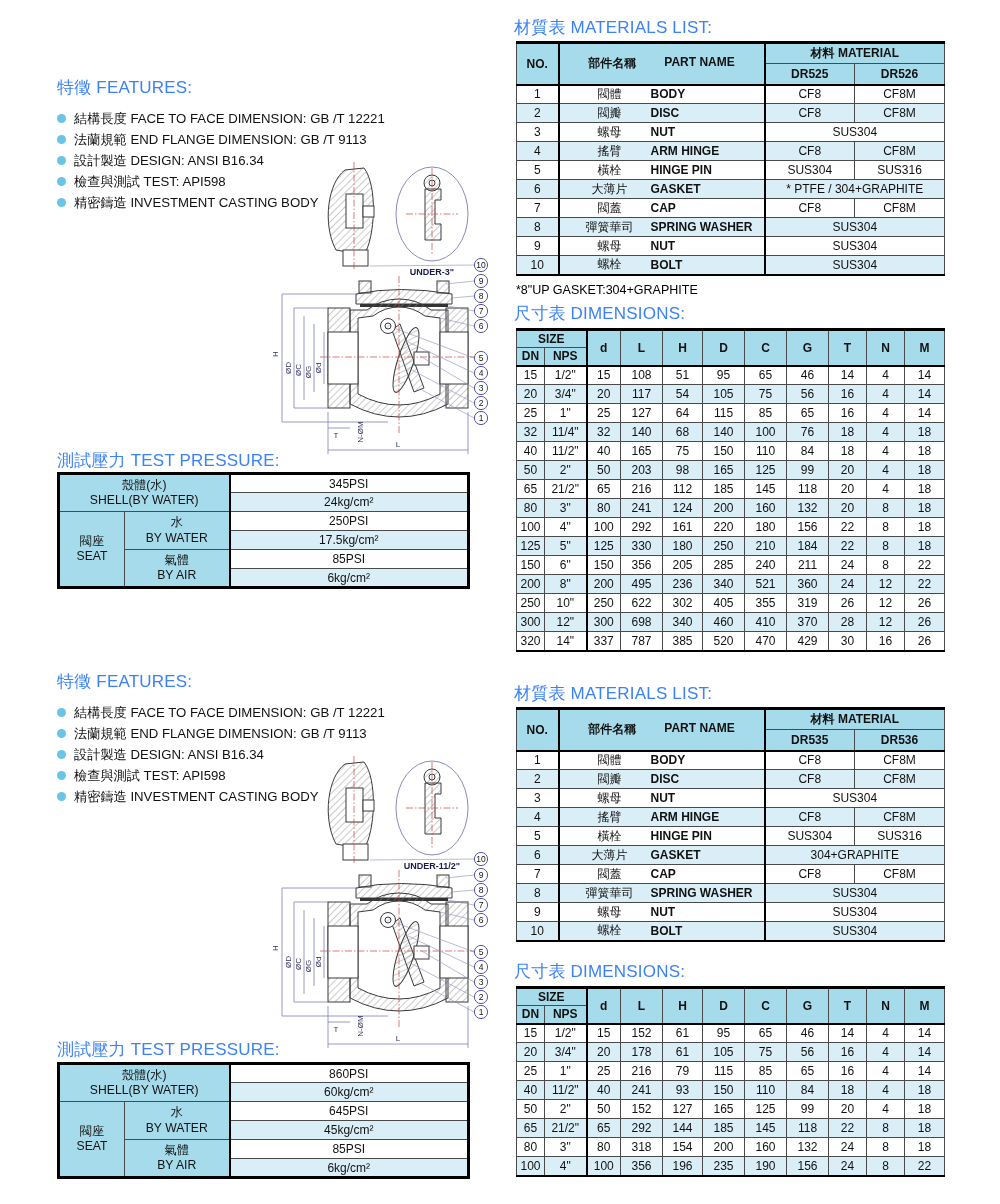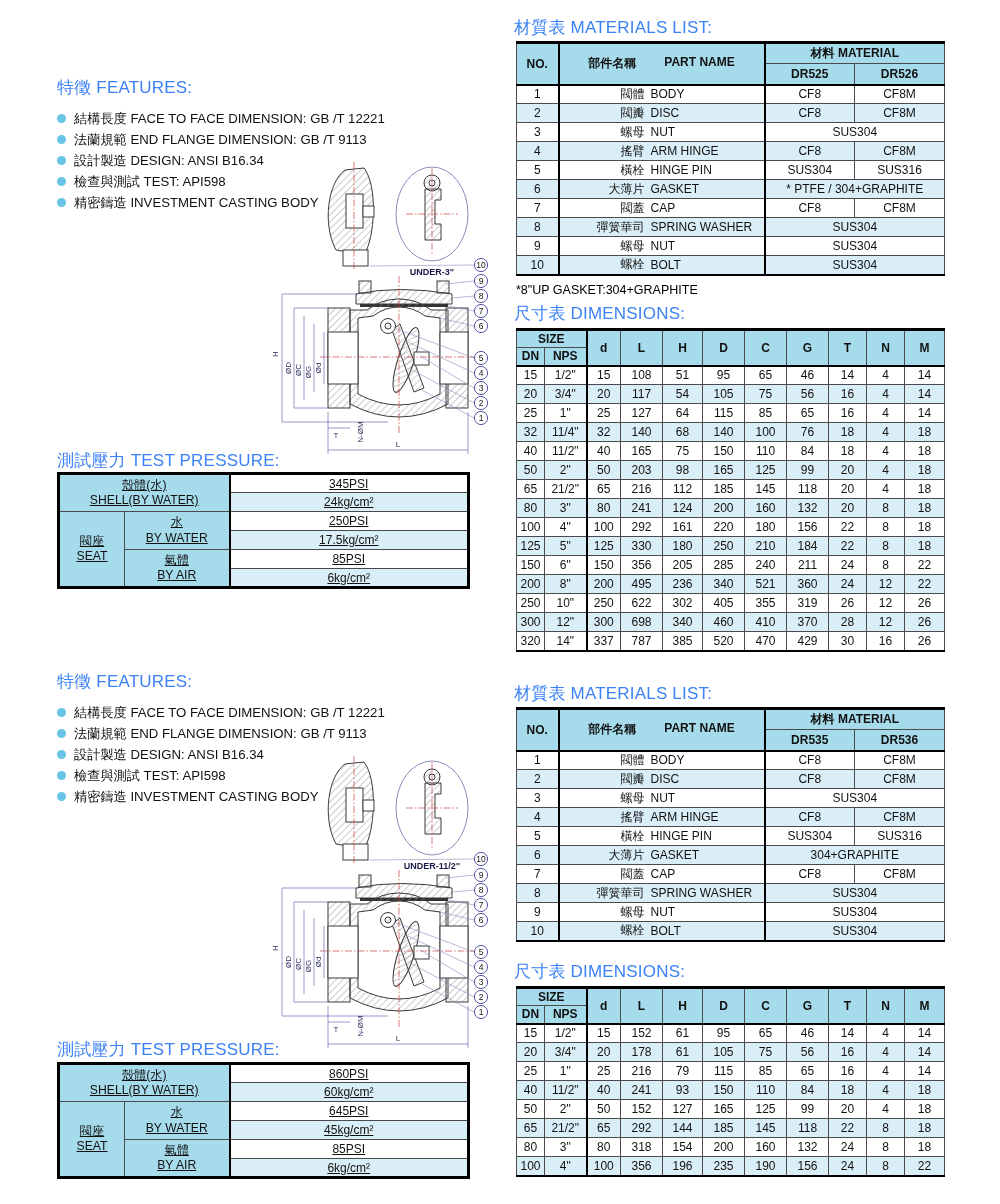--- a/index.html
+++ b/index.html
@@ -24,39 +24,39 @@
   .mat-table { width:428px; border-top:3px solid #000; border-bottom:2.5px solid #000;
                border-left:1.5px solid #000; border-right:1.5px solid #000; }
   .mat-table thead th { background:#a6dbeb; }
   .mat-table th.h-no   { border-right:2.5px solid #000; border-bottom:2.5px solid #000; }
   .mat-table th.h-name { border-right:2.5px solid #000; border-bottom:2.5px solid #000; }
   .mat-table th.h-name .nm-wrap { display:flex; justify-content:center; gap:28px; }
   .mat-table tr.hdr2 th { border-bottom:2.5px solid #000; }
   .mat-table tbody td { height:19px; }
   .mat-table thead th { height:21px; }
   .mat-table tbody td:nth-child(1) { border-right:2.5px solid #000; }
-  .mat-table tbody td:nth-child(2) { border-right:none; text-align:right; padding-left:15px; }
-  .mat-table tbody td:nth-child(3) { border-left:none; text-align:left; padding-left:4px; border-right:2.5px solid #000; }
+  .mat-table tbody td:nth-child(2) { border-right:none; text-align:center; padding-left:15px; }
+  .mat-table tbody td:nth-child(3) { border-left:none; text-align:left; padding-left:4px; border-right:2.5px solid #000;font-weight:bold; }
   .mat-table tbody tr:nth-child(even) { background:#d9eef6; }
   .footnote { font-size:12.5px; color:#000; white-space:nowrap; }
 
   
   .dim-table { width:428px; border-top:3px solid #000; border-bottom:2.5px solid #000;
                border-left:1.5px solid #000; border-right:1.5px solid #000; }
   .dim-table thead th { background:#a6dbeb; height:18px; }
   .dim-table th.h-size { border-bottom:1px solid #4a4a4a; border-right:2.5px solid #000; }
   .dim-table th.h-sub  { border-bottom:2.5px solid #000;margin-left:11px; }
   .dim-table th.h-nps  { border-right:2.5px solid #000; }
   .dim-table th.h-col  { border-bottom:2.5px solid #000; }
   .dim-table tbody td { height:19px; }
   .dim-table tbody td:nth-child(2) { border-right:2.5px solid #000; }
   .dim-table tbody tr:nth-child(even) { background:#d9eef6; }
 
   
-  .tp-table { width:410px; border:3px solid #000;text-decoration:underline; }
+  .tp-table { width:410px; border:3px solid #000; }
   .tp-table td { height:19px; }
   .tp-table td.lbl { background:#a6dbeb; font-size:12.2px; line-height:1.25; }
   .tp-table td.lbl span { display:block; }
   .tp-table td.val-border { border-left:2.5px solid #000; }
   .tp-table tr:nth-child(even) td.val { background:#d9eef6; }
 
   
   .valve-drawing { display:block; }
   .outl        { stroke:#3a3a3a; stroke-width:1; }
   .white-part  { fill:#ffffff; stroke:#3a3a3a; stroke-width:1; }

